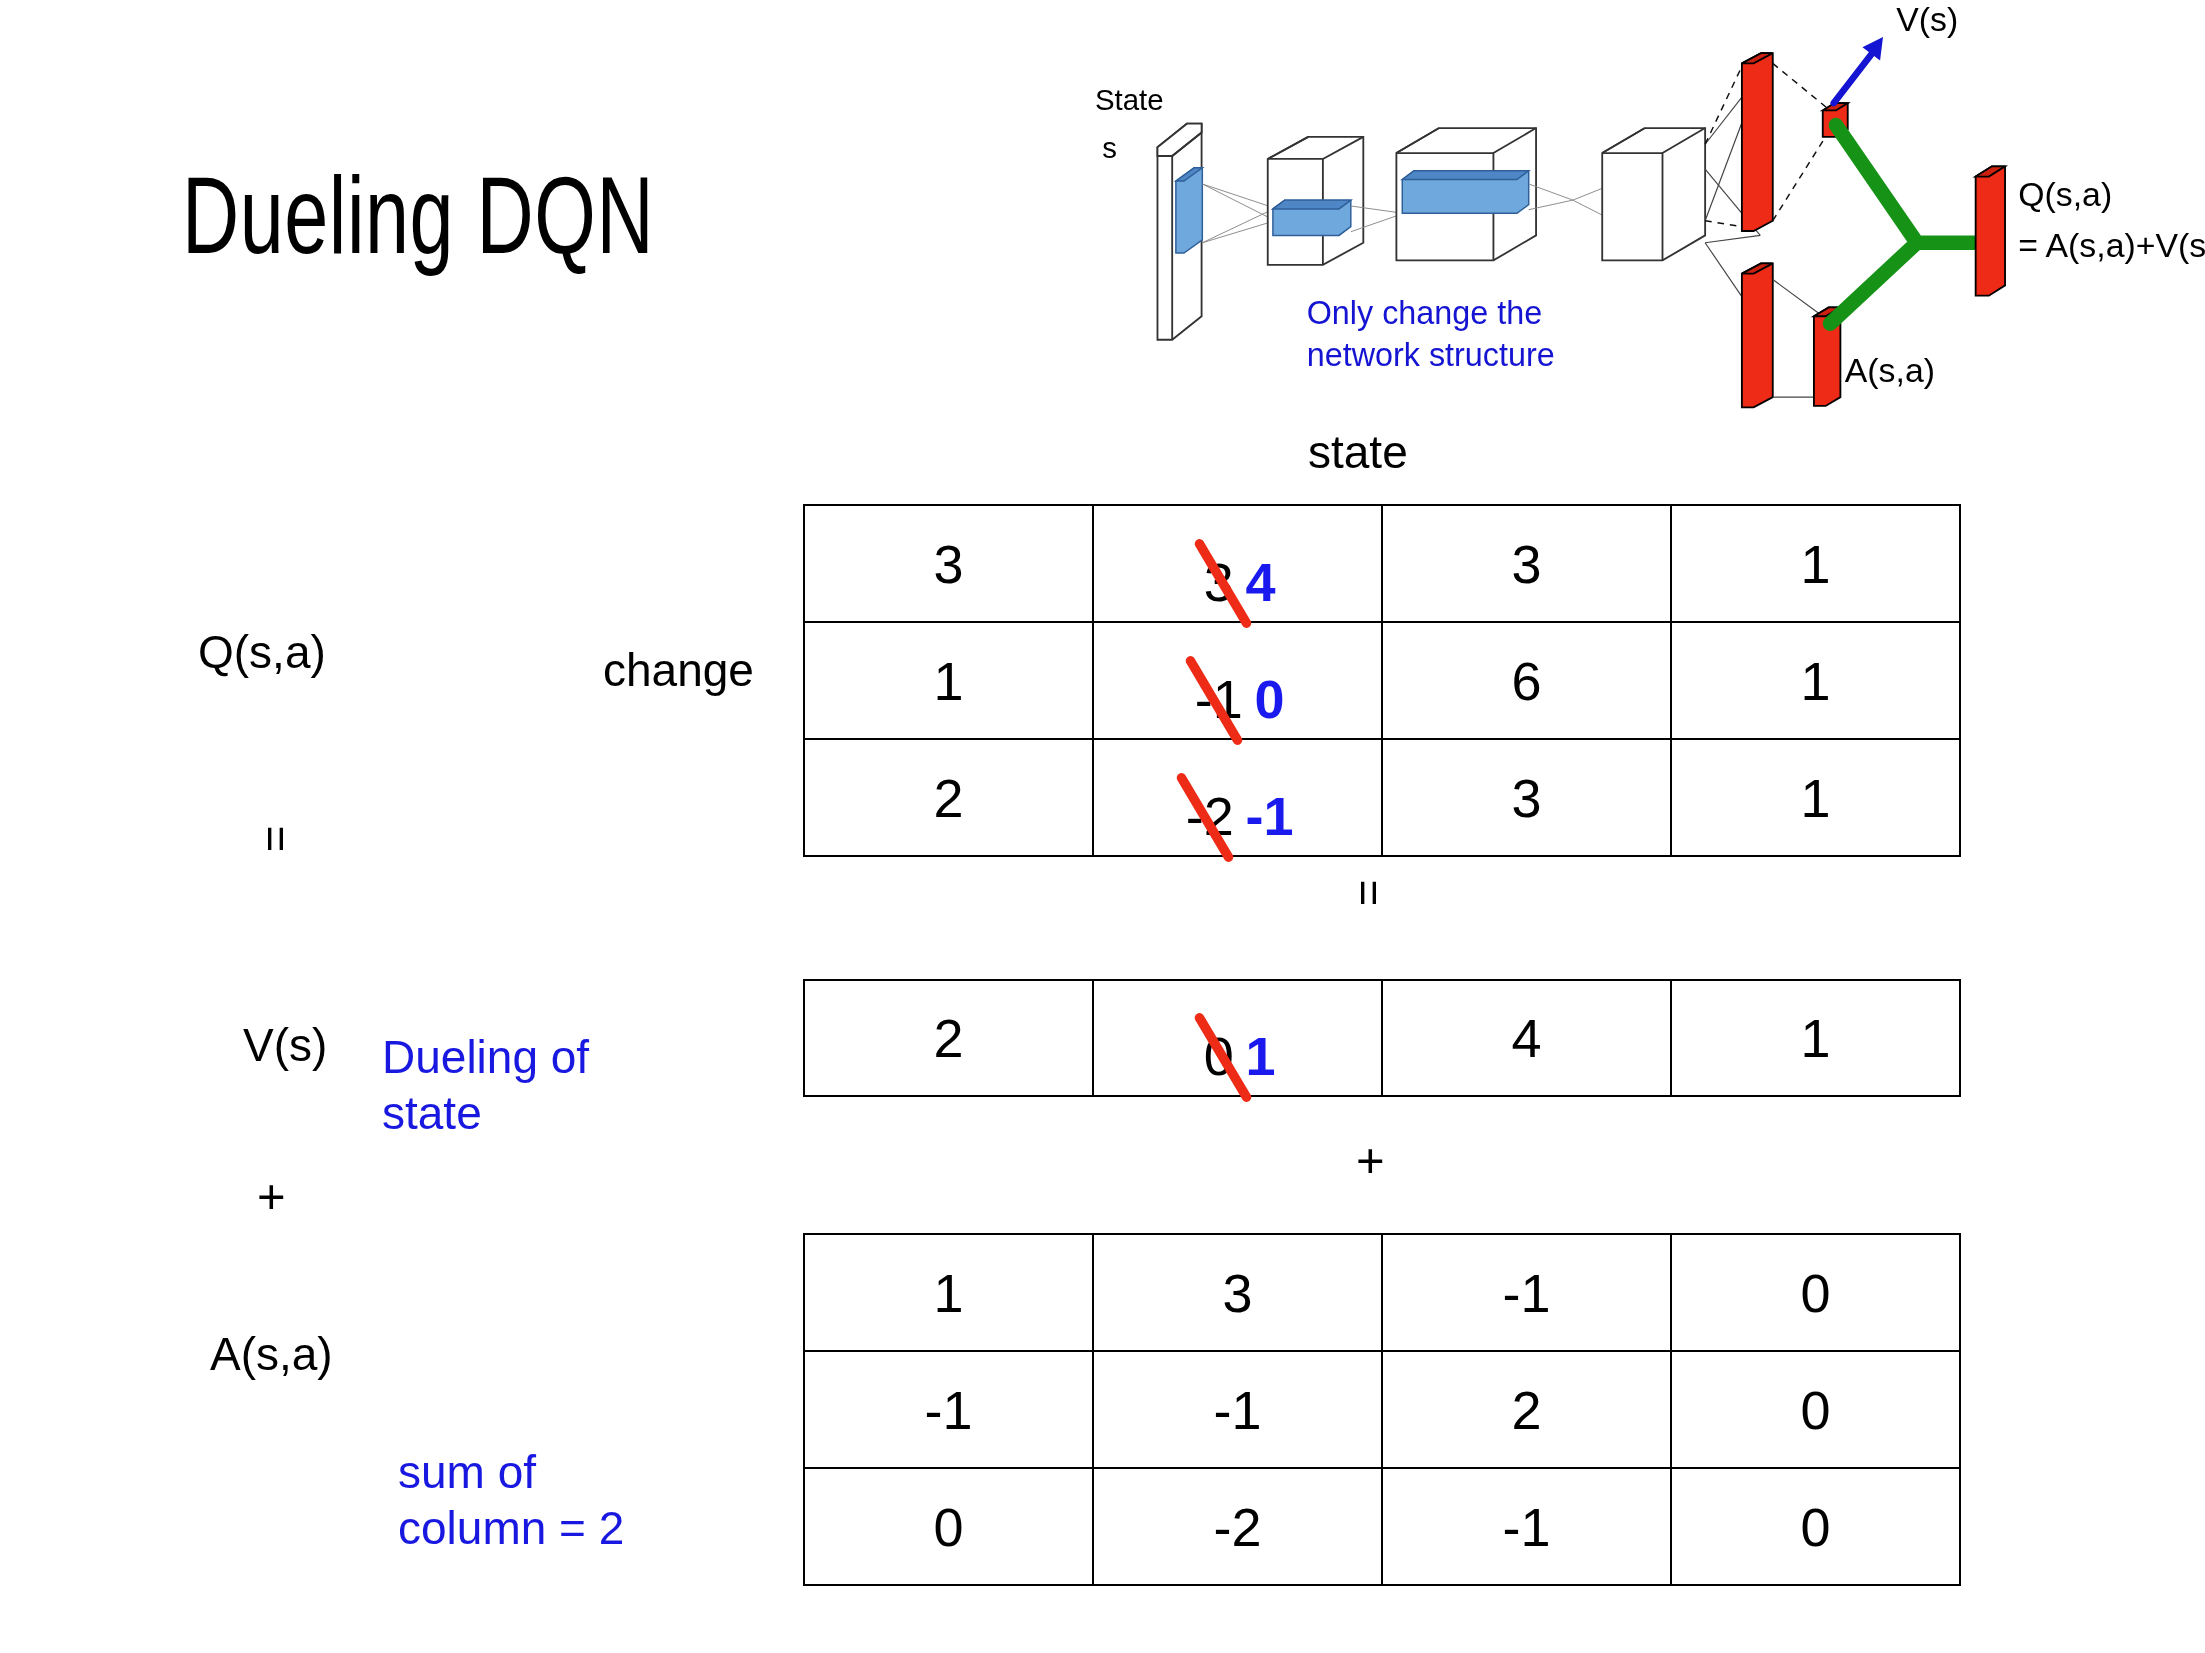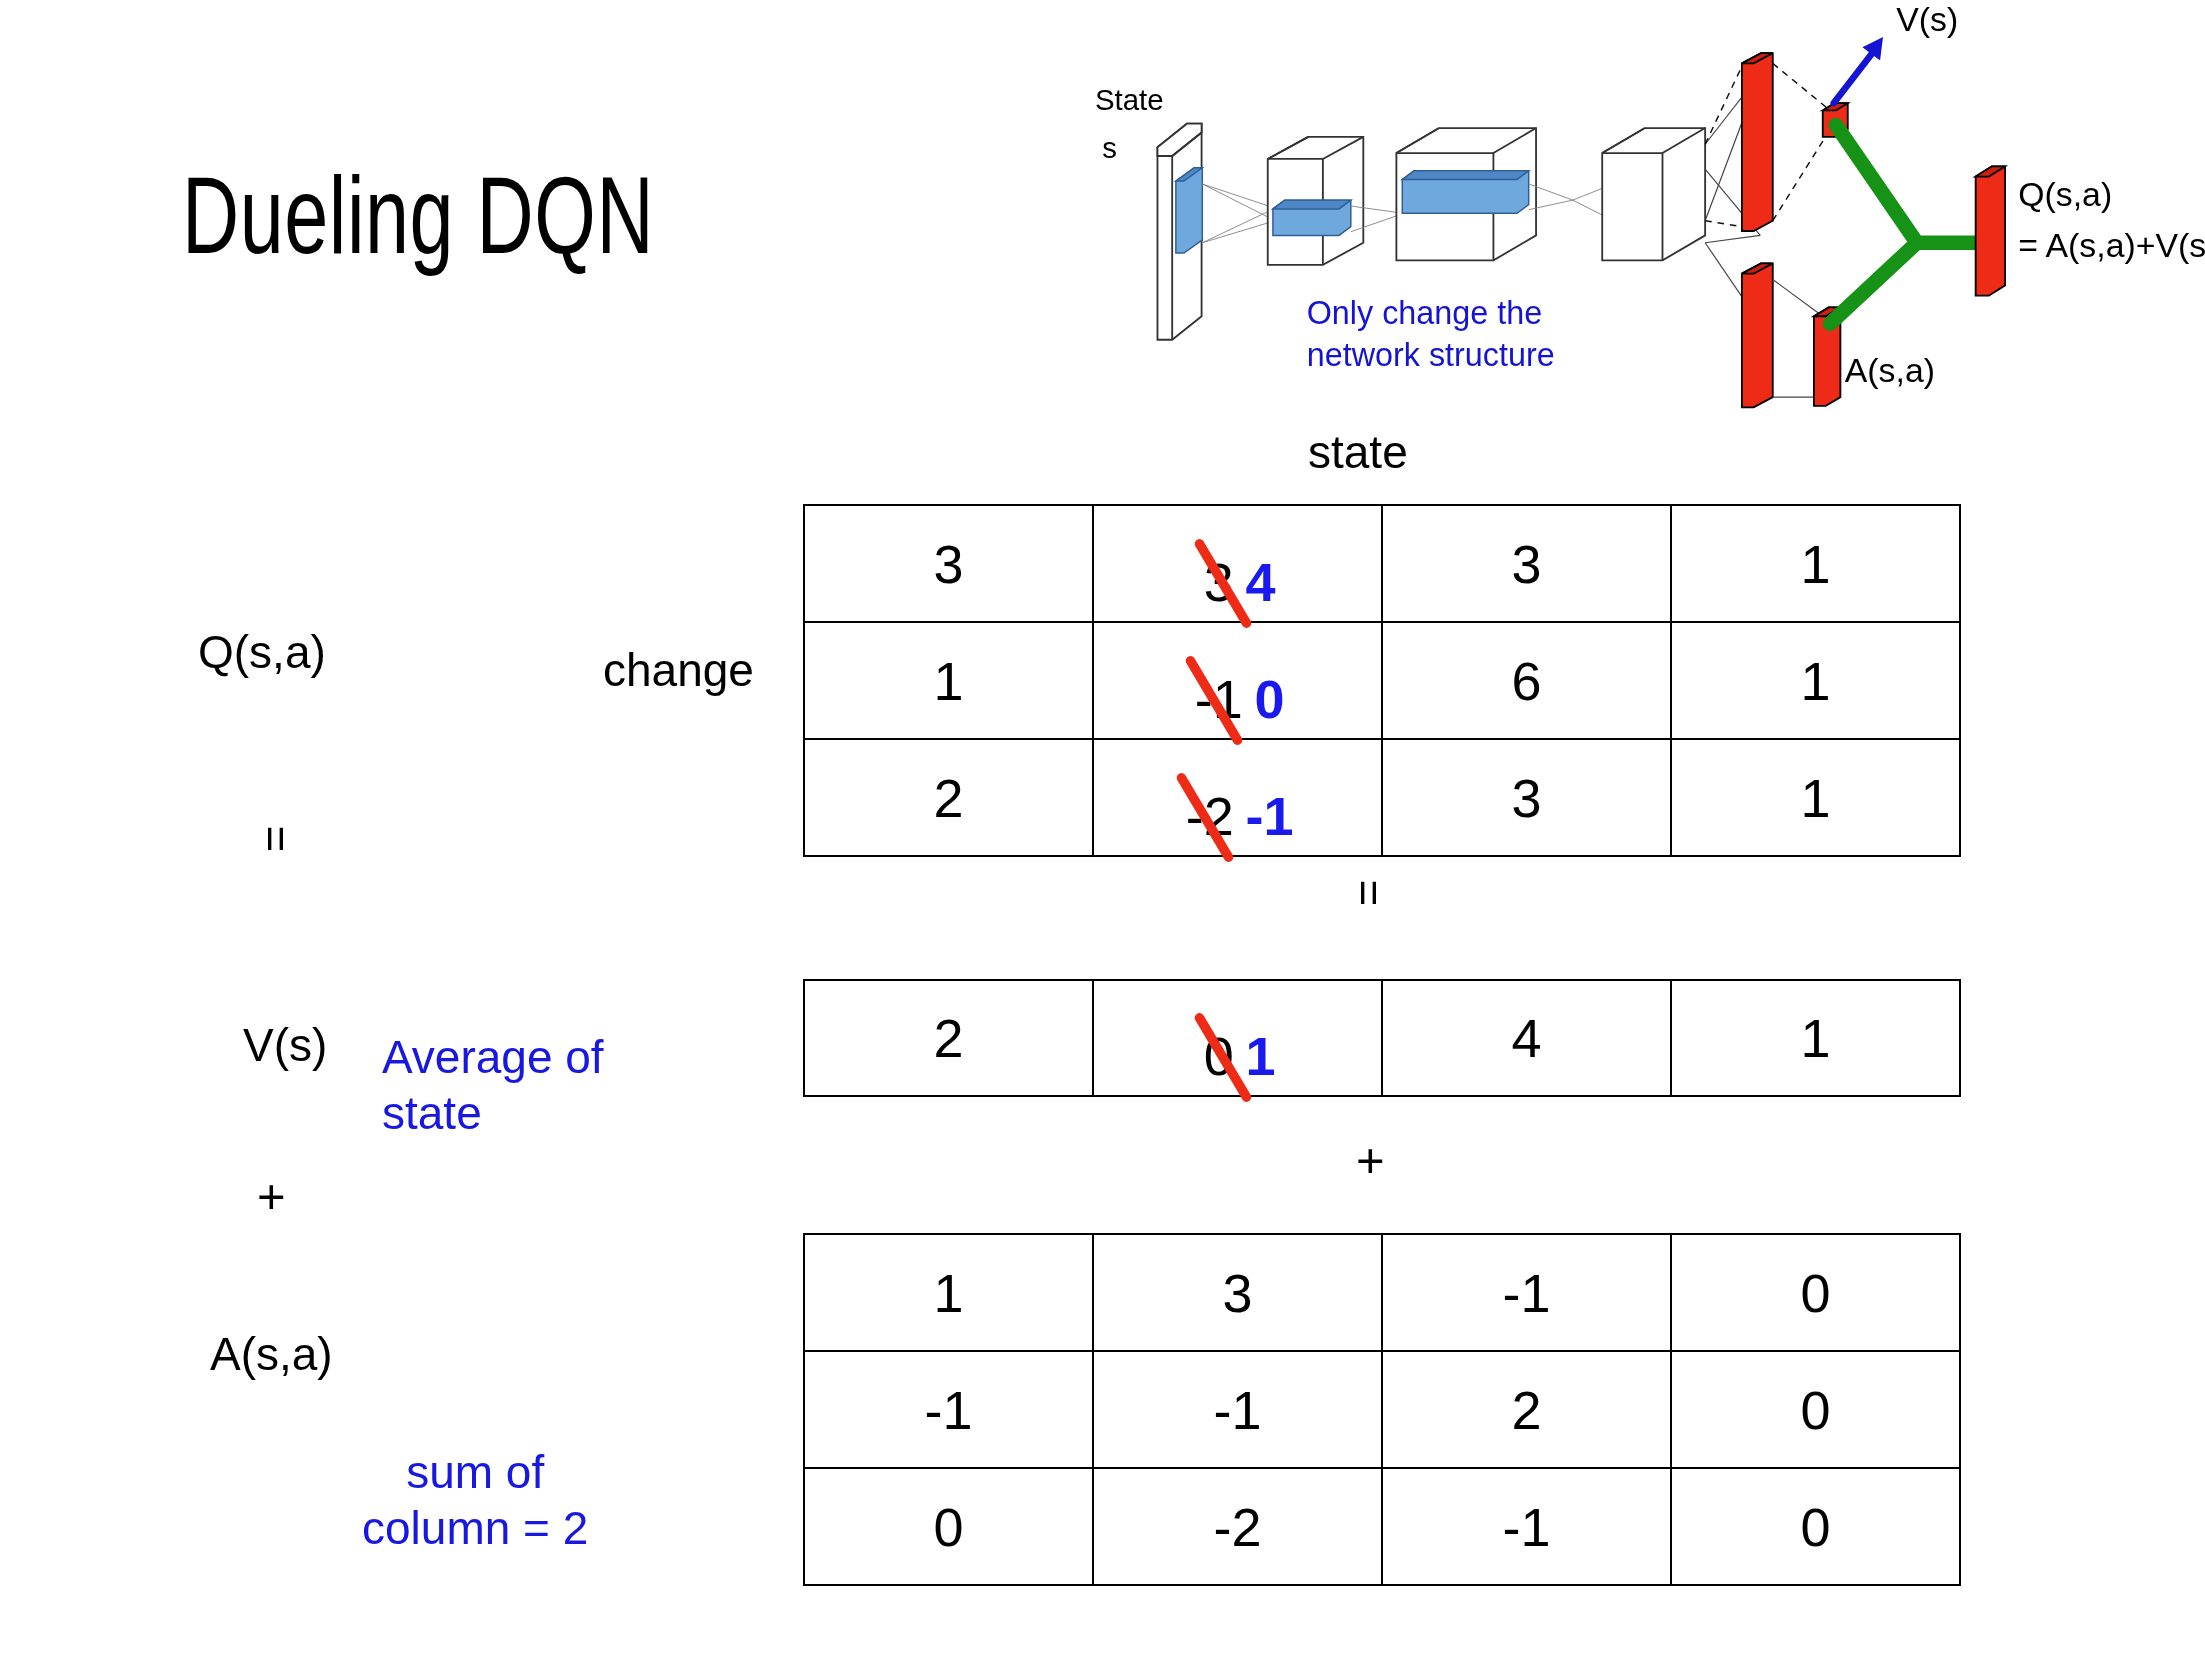--- a/index.html
+++ b/index.html
@@ -36,21 +36,21 @@
 
   
   .eqrot{display:inline-block;transform:rotate(90deg);transform-origin:center center;
          font-size:46px;line-height:1;color:#000;}
   #eq-left{left:263px;top:816px;}
   #eq-mid{left:1356px;top:870px;}
   #plus-left{left:257px;top:1172px;font-size:49px;color:#000;}
   #plus-mid{left:1356px;top:1136px;font-size:49px;color:#000;}
 
   #avg-note{left:382px;top:1029px;}
-  #sum-note{left:362px;top:1444px;text-align:center;}
+  #sum-note{left:398px;top:1444px;}
 
   
   .mtable{border-collapse:collapse;table-layout:fixed;}
   .mtable td{
     border:2.2px solid #000;
     width:287px;height:115px;
     text-align:center;vertical-align:middle;
     font-size:54px;color:#000;
     font-family:"Liberation Sans",sans-serif;
     padding:0;position:relative;
@@ -211,21 +211,21 @@
 <div class="abs lbl" id="q-label">Q(s,a)</div>
 <div class="abs lbl" id="v-label">V(s)</div>
 <div class="abs lbl" id="a-label">A(s,a)</div>
 
 <div class="abs" id="eq-left"><span class="eqrot">=</span></div>
 <div class="abs" id="eq-mid"><span class="eqrot">=</span></div>
 <div class="abs lbl" id="plus-left">+</div>
 <div class="abs lbl" id="plus-mid">+</div>
 
 <div class="abs lbl-blue" id="avg-note">
-  <div>Average of</div>
+  <div>Dueling of</div>
   <div>state</div>
 </div>
 <div class="abs lbl-blue" id="sum-note">
   <div>sum of</div>
   <div>column = 2</div>
 </div>
 
 <table class="abs mtable" id="q-table">
     <tbody>
       <tr>

